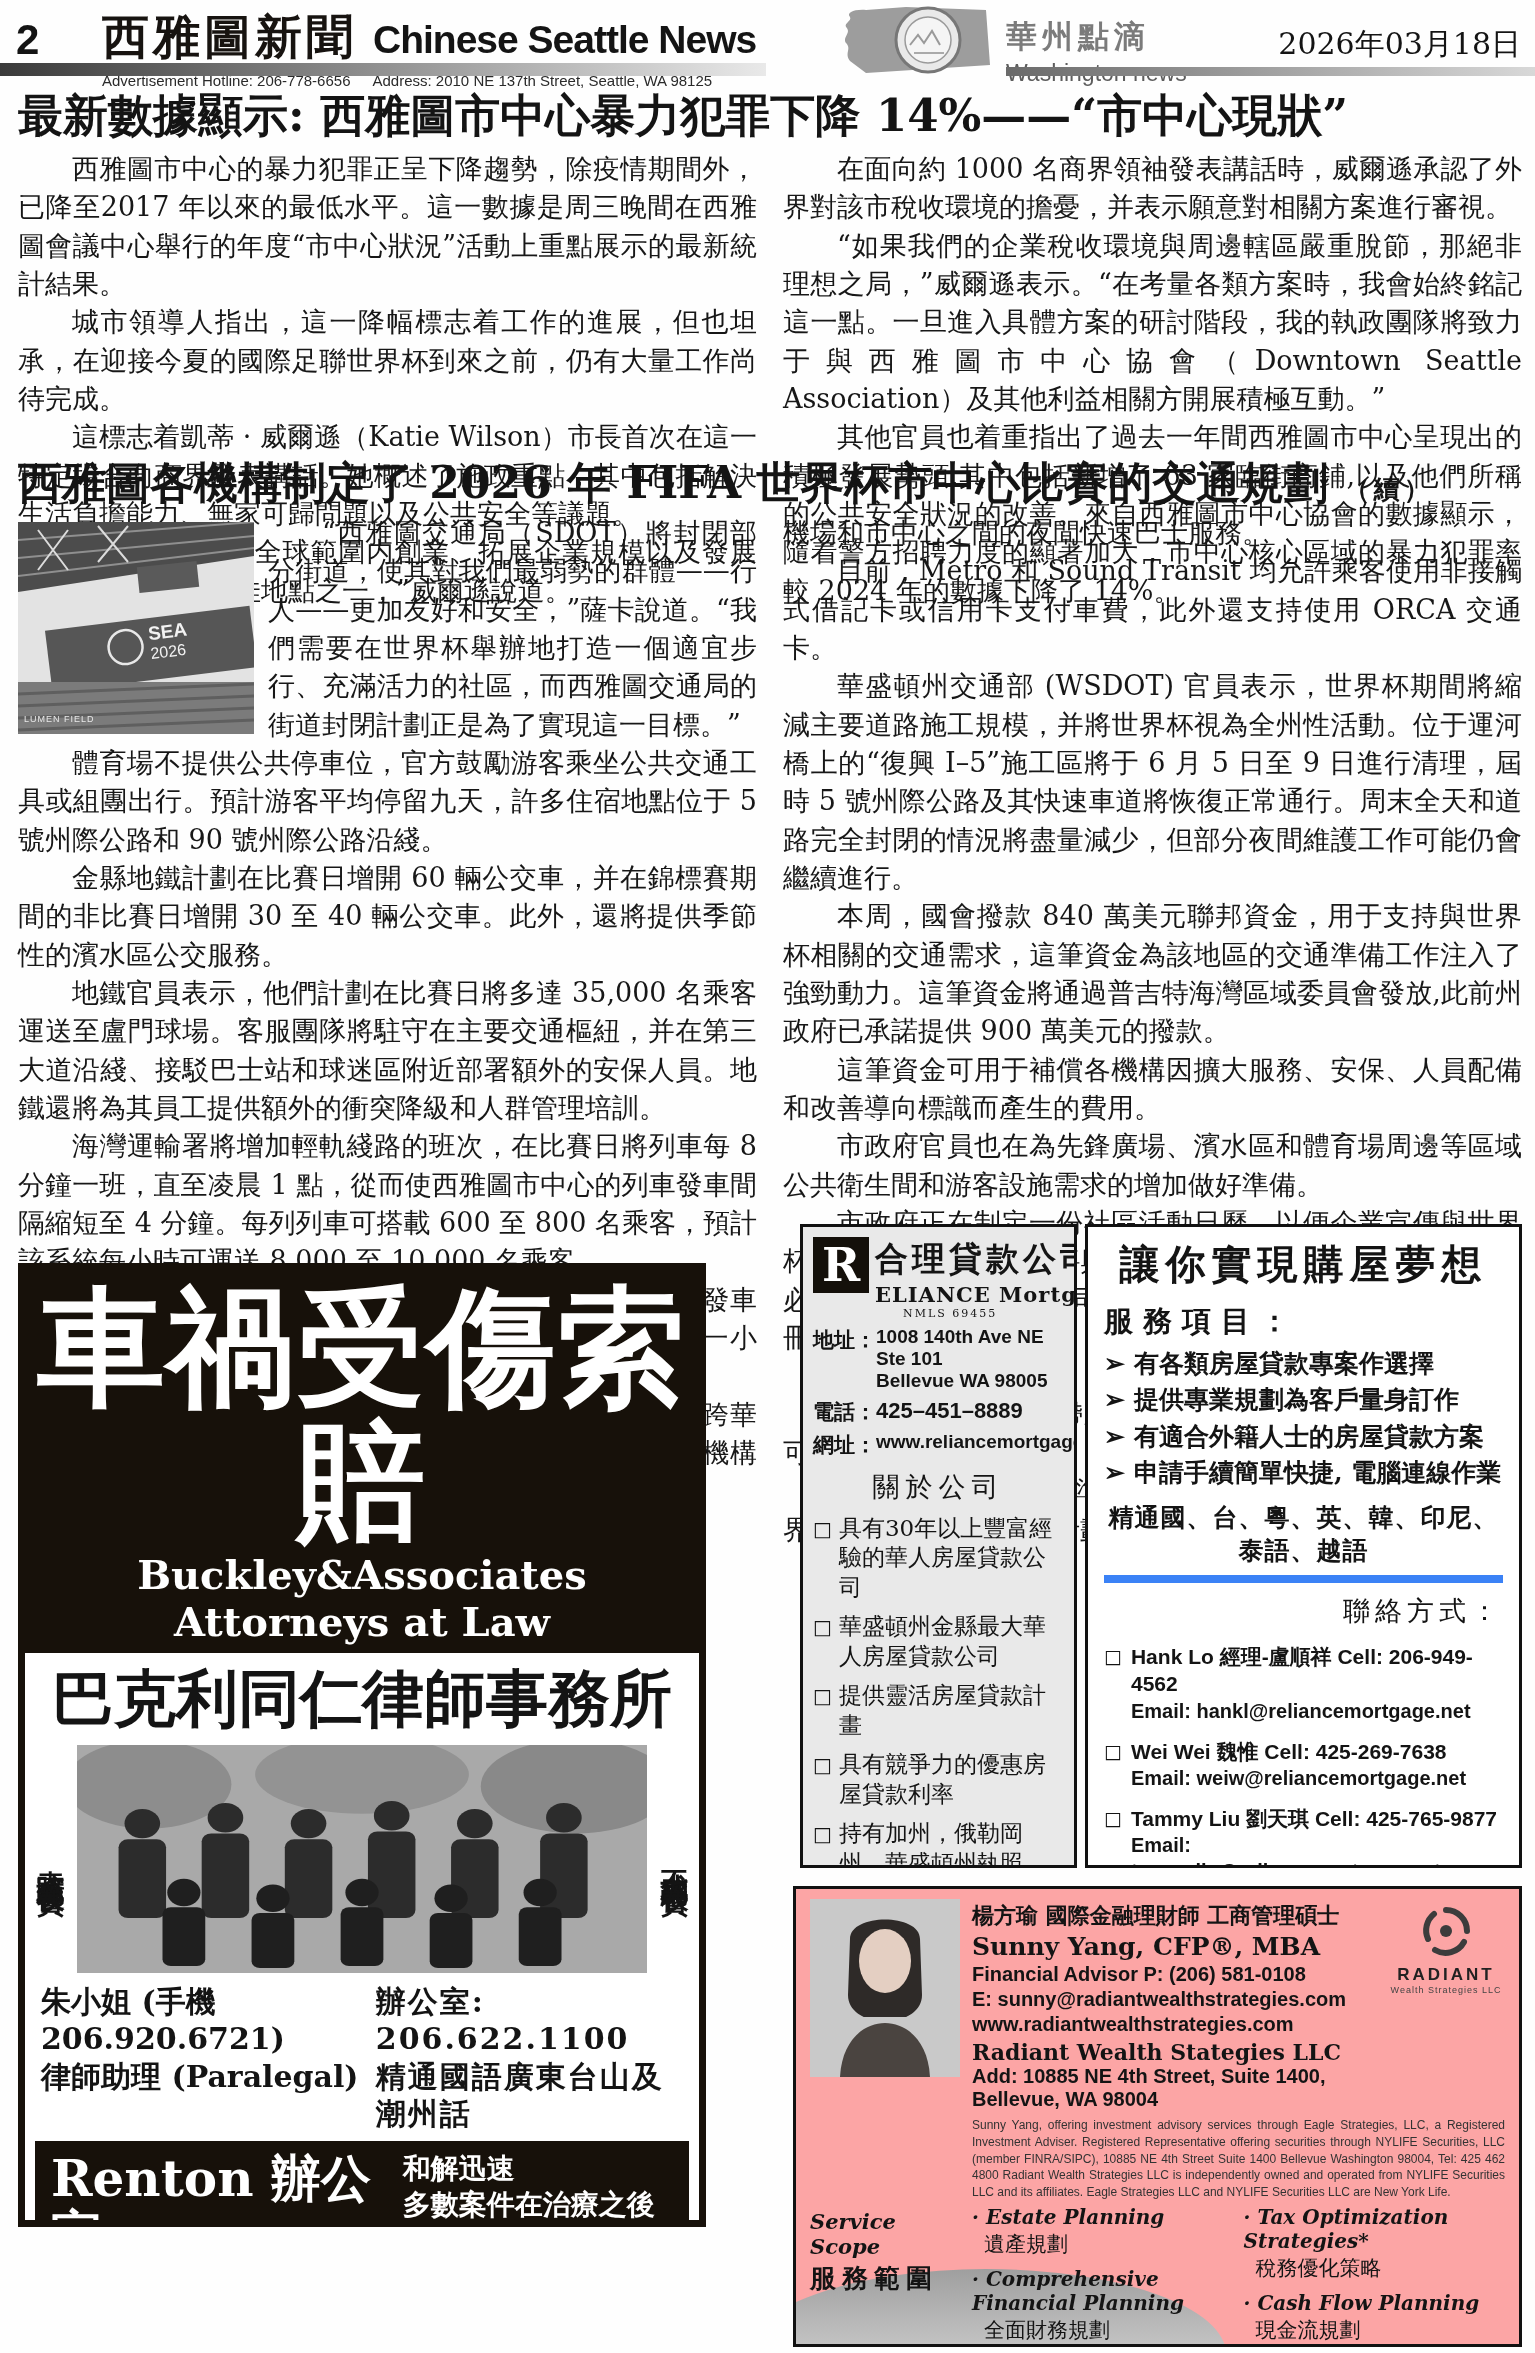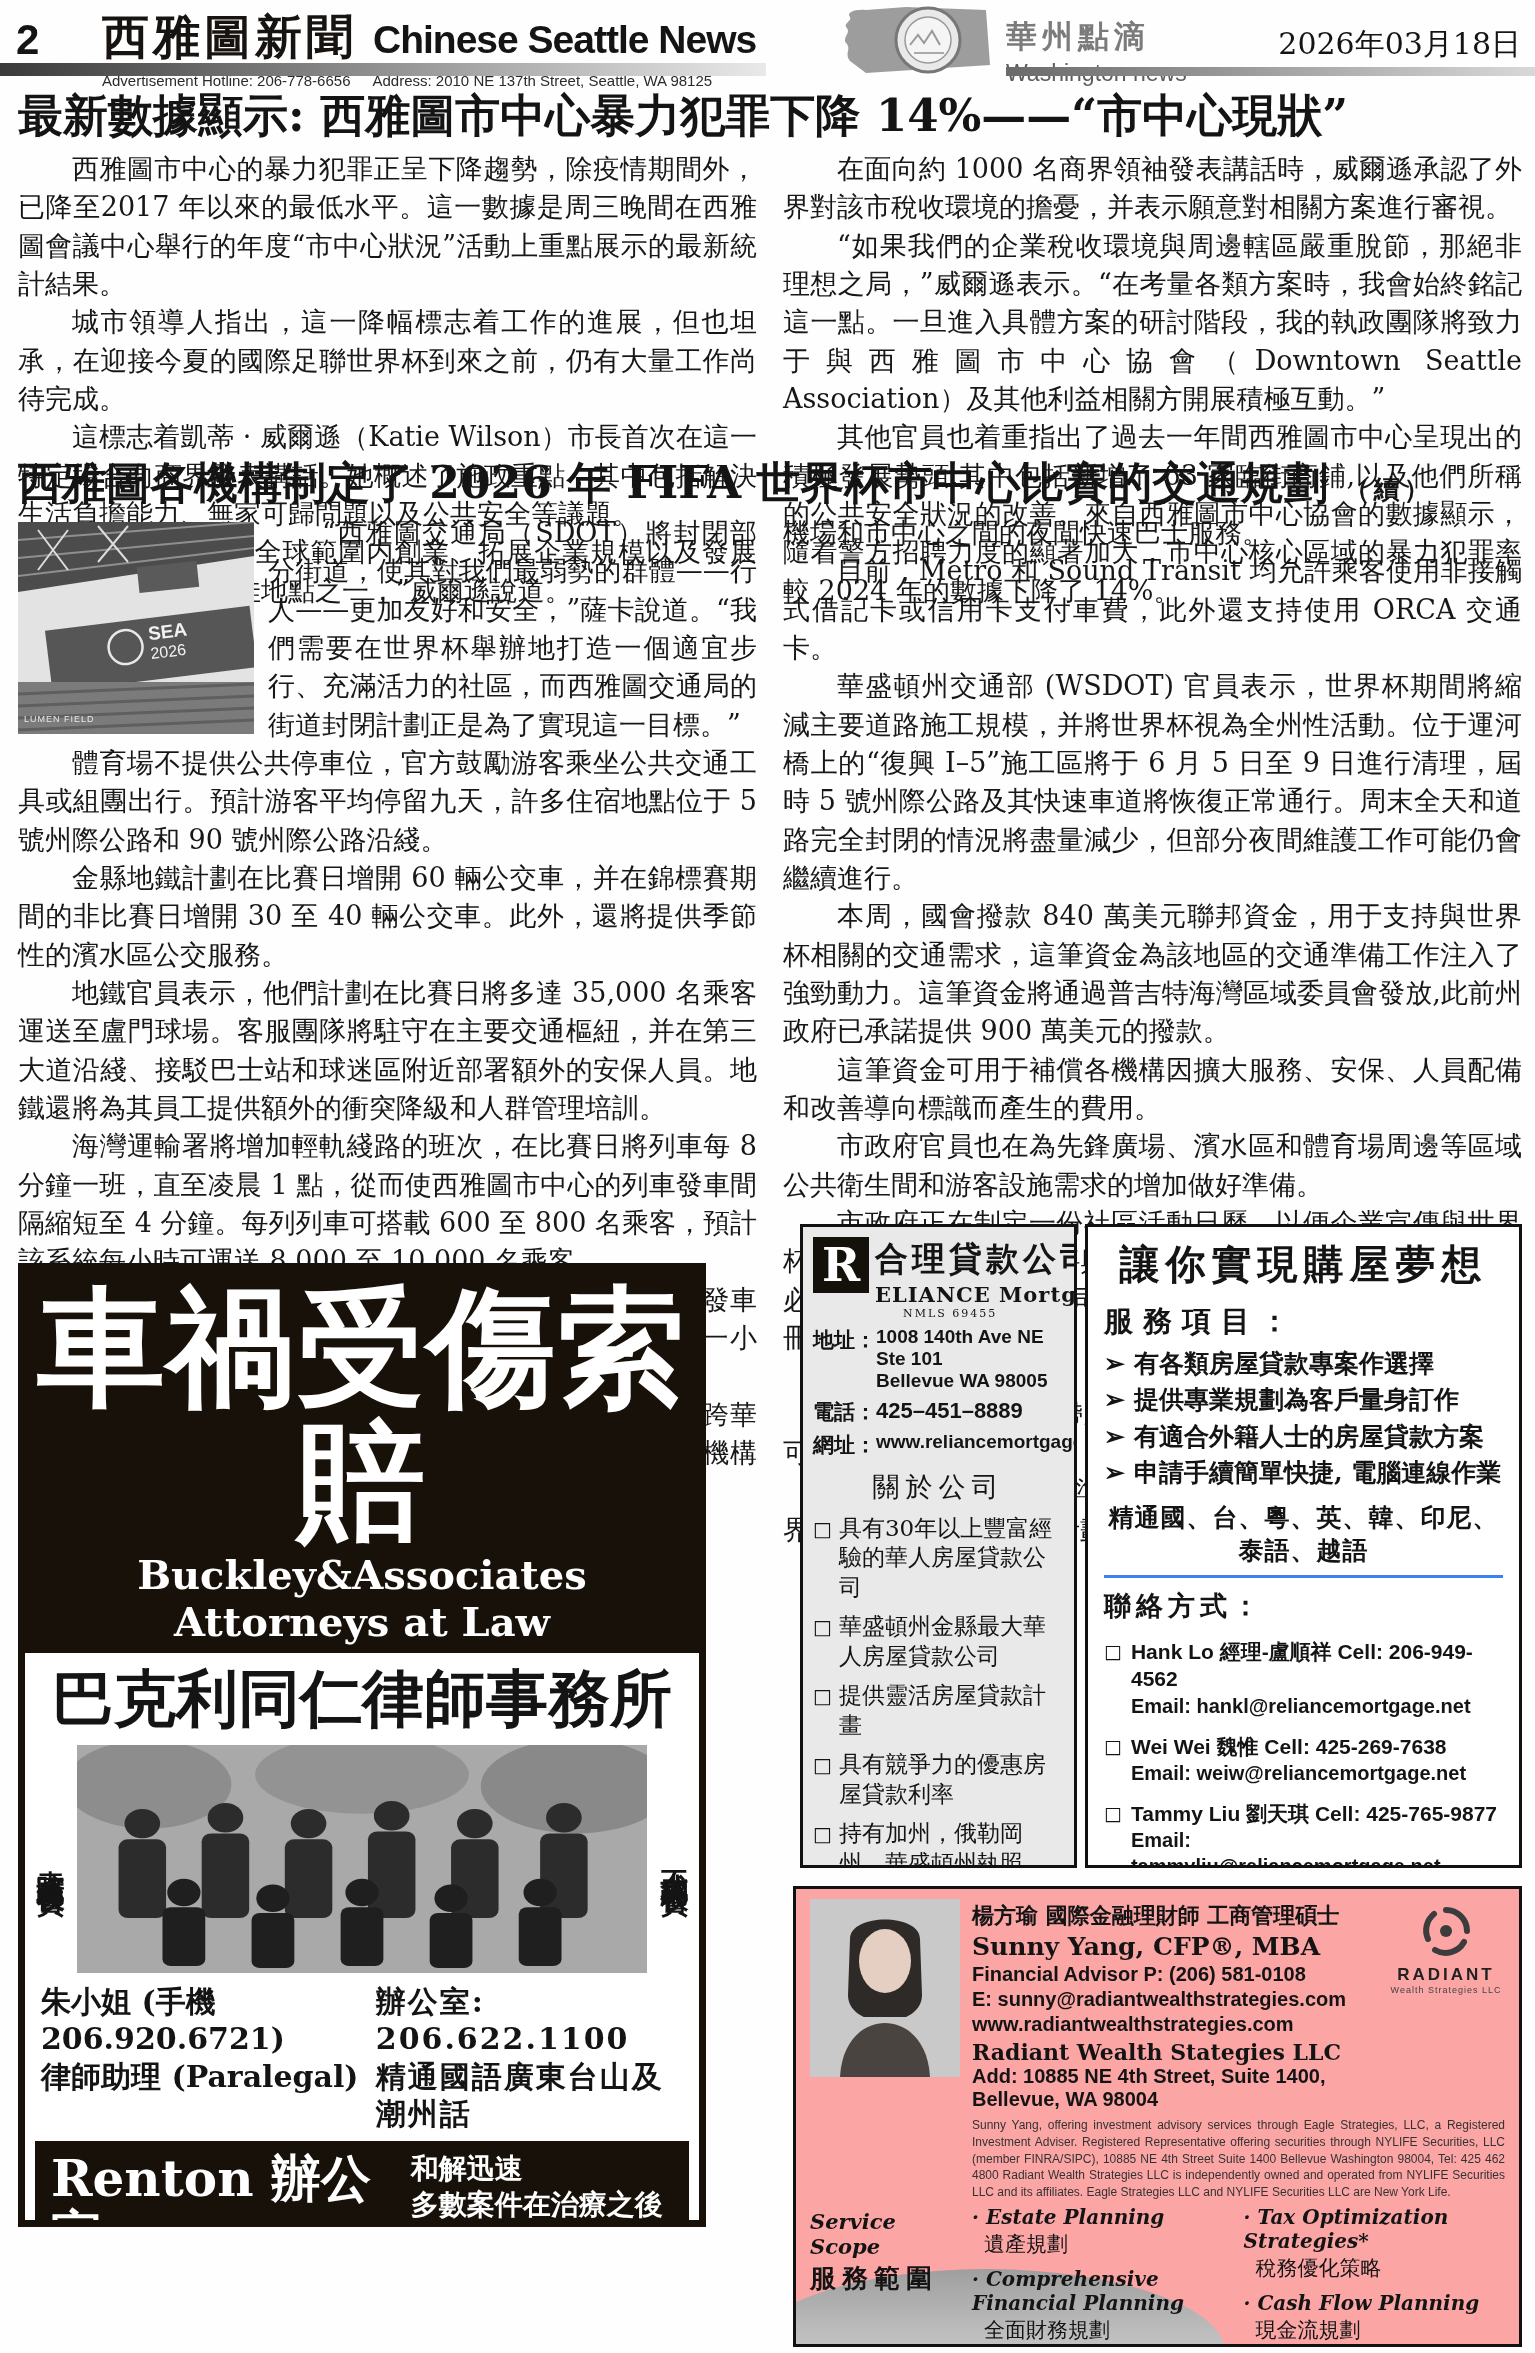--- a/index.html
+++ b/index.html
@@ -51,21 +51,21 @@
           letter-spacing:3px; margin:auto 2px; }
   .group-photo { flex:1; margin:2px 6px; position:relative; overflow:hidden; background:#ababab; }
   .buckley-contacts { display:flex; justify-content:space-between; padding:8px 16px 4px; 
                       font-weight:700; font-size:30px; line-height:1.25; }
   .buckley-contacts .c2 { letter-spacing:2px; }
   .buckley-offices { background:#17110a; color:#fff; margin:4px 10px 0; padding:10px 16px 12px; display:flex; gap:14px; }
   .off-left { flex:1.25; }
   .off-right { flex:1; }
   .renton-title { font-weight:700; font-size:50px; line-height:1.1; }
   .renton-addr { font-weight:700; font-size:29px; line-height:1.25; }
-  .settle-line { font-weight:700; font-size:28px; line-height:1.3;margin-left:8px; }
+  .settle-line { font-weight:700; font-size:28px; line-height:1.3; }
   .tc-group { margin-top:16px; }
   .tc-line { font-weight:700; font-size:28px; line-height:1.25; }
 
   
   .reliance { position:absolute; left:800px; top:1224px; width:277px; height:644px;
               border:3px solid #111; background:#e9e9e9; padding:10px 10px; overflow:hidden; }
   .rel-logo-row { display:flex; gap:6px; align-items:flex-start; }
   .rel-logo { width:56px; height:56px; background:#14100a; color:#fff; font-weight:700; font-size:46px;
               display:flex; align-items:center; justify-content:center; flex:none; }
   .rel-zh { font-weight:700; font-size:33px; letter-spacing:4px; white-space:nowrap; }
@@ -79,21 +79,21 @@
   .rel-bullet { font-size:20px; flex:none; padding-top:2px; }
 
   
   .dream { position:absolute; left:1085px; top:1224px; width:437px; height:644px;
            border:3px solid #111; background:#fff; padding:10px 16px; overflow:hidden; }
   .dream-title { text-align:center; font-weight:900; font-size:40px; letter-spacing:6px; }
   .dream-sub { font-weight:700; font-size:29px; letter-spacing:10px; margin:10px 0 4px; }
   .dream-item { display:flex; gap:9px; font-weight:700; font-size:25px; line-height:1.45; }
   .dream-bullet { flex:none; }
   .dream-langs { text-align:center; font-weight:700; font-size:25px; margin:10px 0 8px; letter-spacing:1px; }
-  .dream-contact-head { border-top:3px solid #3b82f6; text-align:left; font-weight:700; font-size:27px;
+  .dream-contact-head { border-top:8px solid #3b82f6; text-align:right; font-weight:400; font-size:27px;
                         letter-spacing:5px; padding-top:10px; }
   .dream-contact { display:flex; gap:9px; margin-top:14px; }
   .dc-bullet { font-size:19px; padding-top:2px; flex:none; }
   .dc-line1 { font:700 21px "Liberation Sans",sans-serif; line-height:1.3; }
   .dc-line2 { font:700 20px "Liberation Sans",sans-serif; line-height:1.3; }
 
   
   .radiant { position:absolute; left:793px; top:1886px; width:729px; height:461px;
              border:3px solid #111; background:#fca5a5; padding:10px 14px; overflow:hidden; }
   .rad-top { display:flex; gap:12px; position:relative; z-index:2; }

